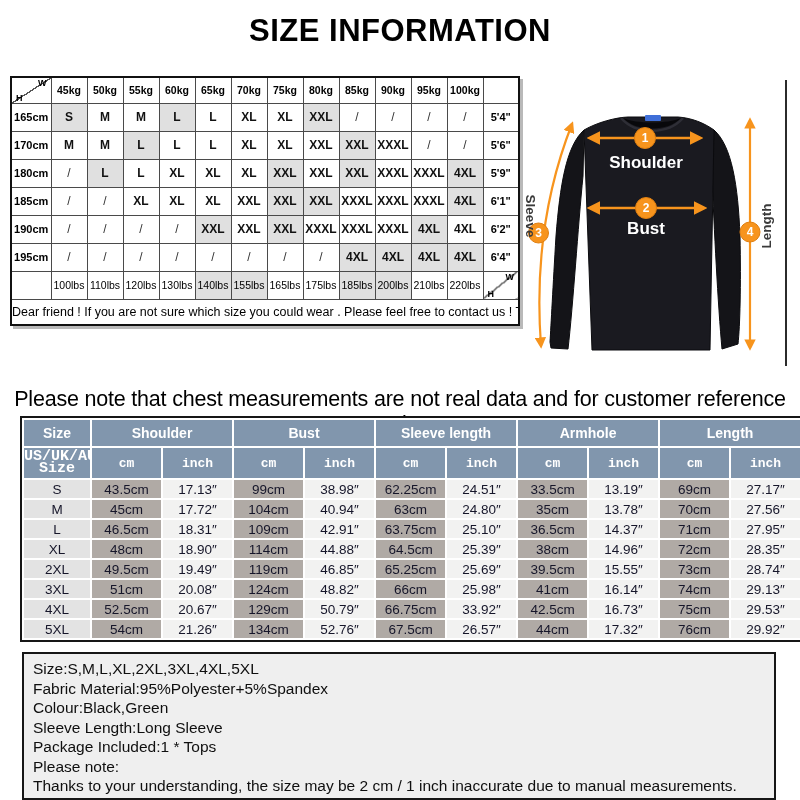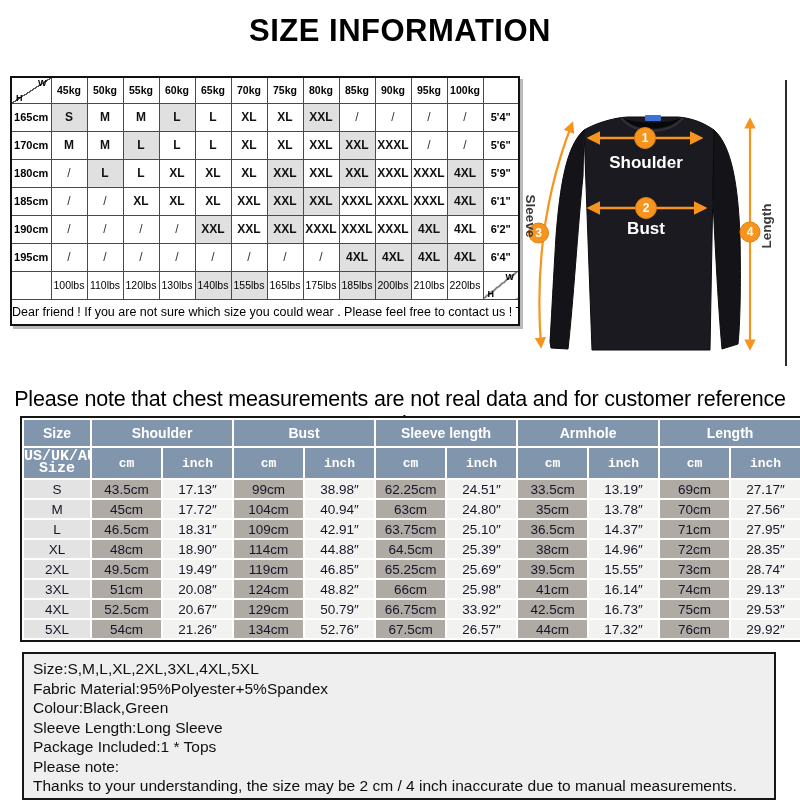--- a/index.html
+++ b/index.html
@@ -442,14 +442,14 @@
   </table>
 </div>
 
 <div id="info-box">
     <div>Size:S,M,L,XL,2XL,3XL,4XL,5XL</div>
     <div>Fabric Material:95%Polyester+5%Spandex</div>
     <div>Colour:Black,Green</div>
     <div>Sleeve Length:Long Sleeve</div>
     <div>Package Included:1 * Tops</div>
     <div>Please note:</div>
-    <div>Thanks to your understanding, the size may be 2 cm / 4 inch inaccurate due to manual measurements.</div>
+    <div>Thanks to your understanding, the size may be 2 cm / 1 inch inaccurate due to manual measurements.</div>
   </div>
 
 </body></html>

